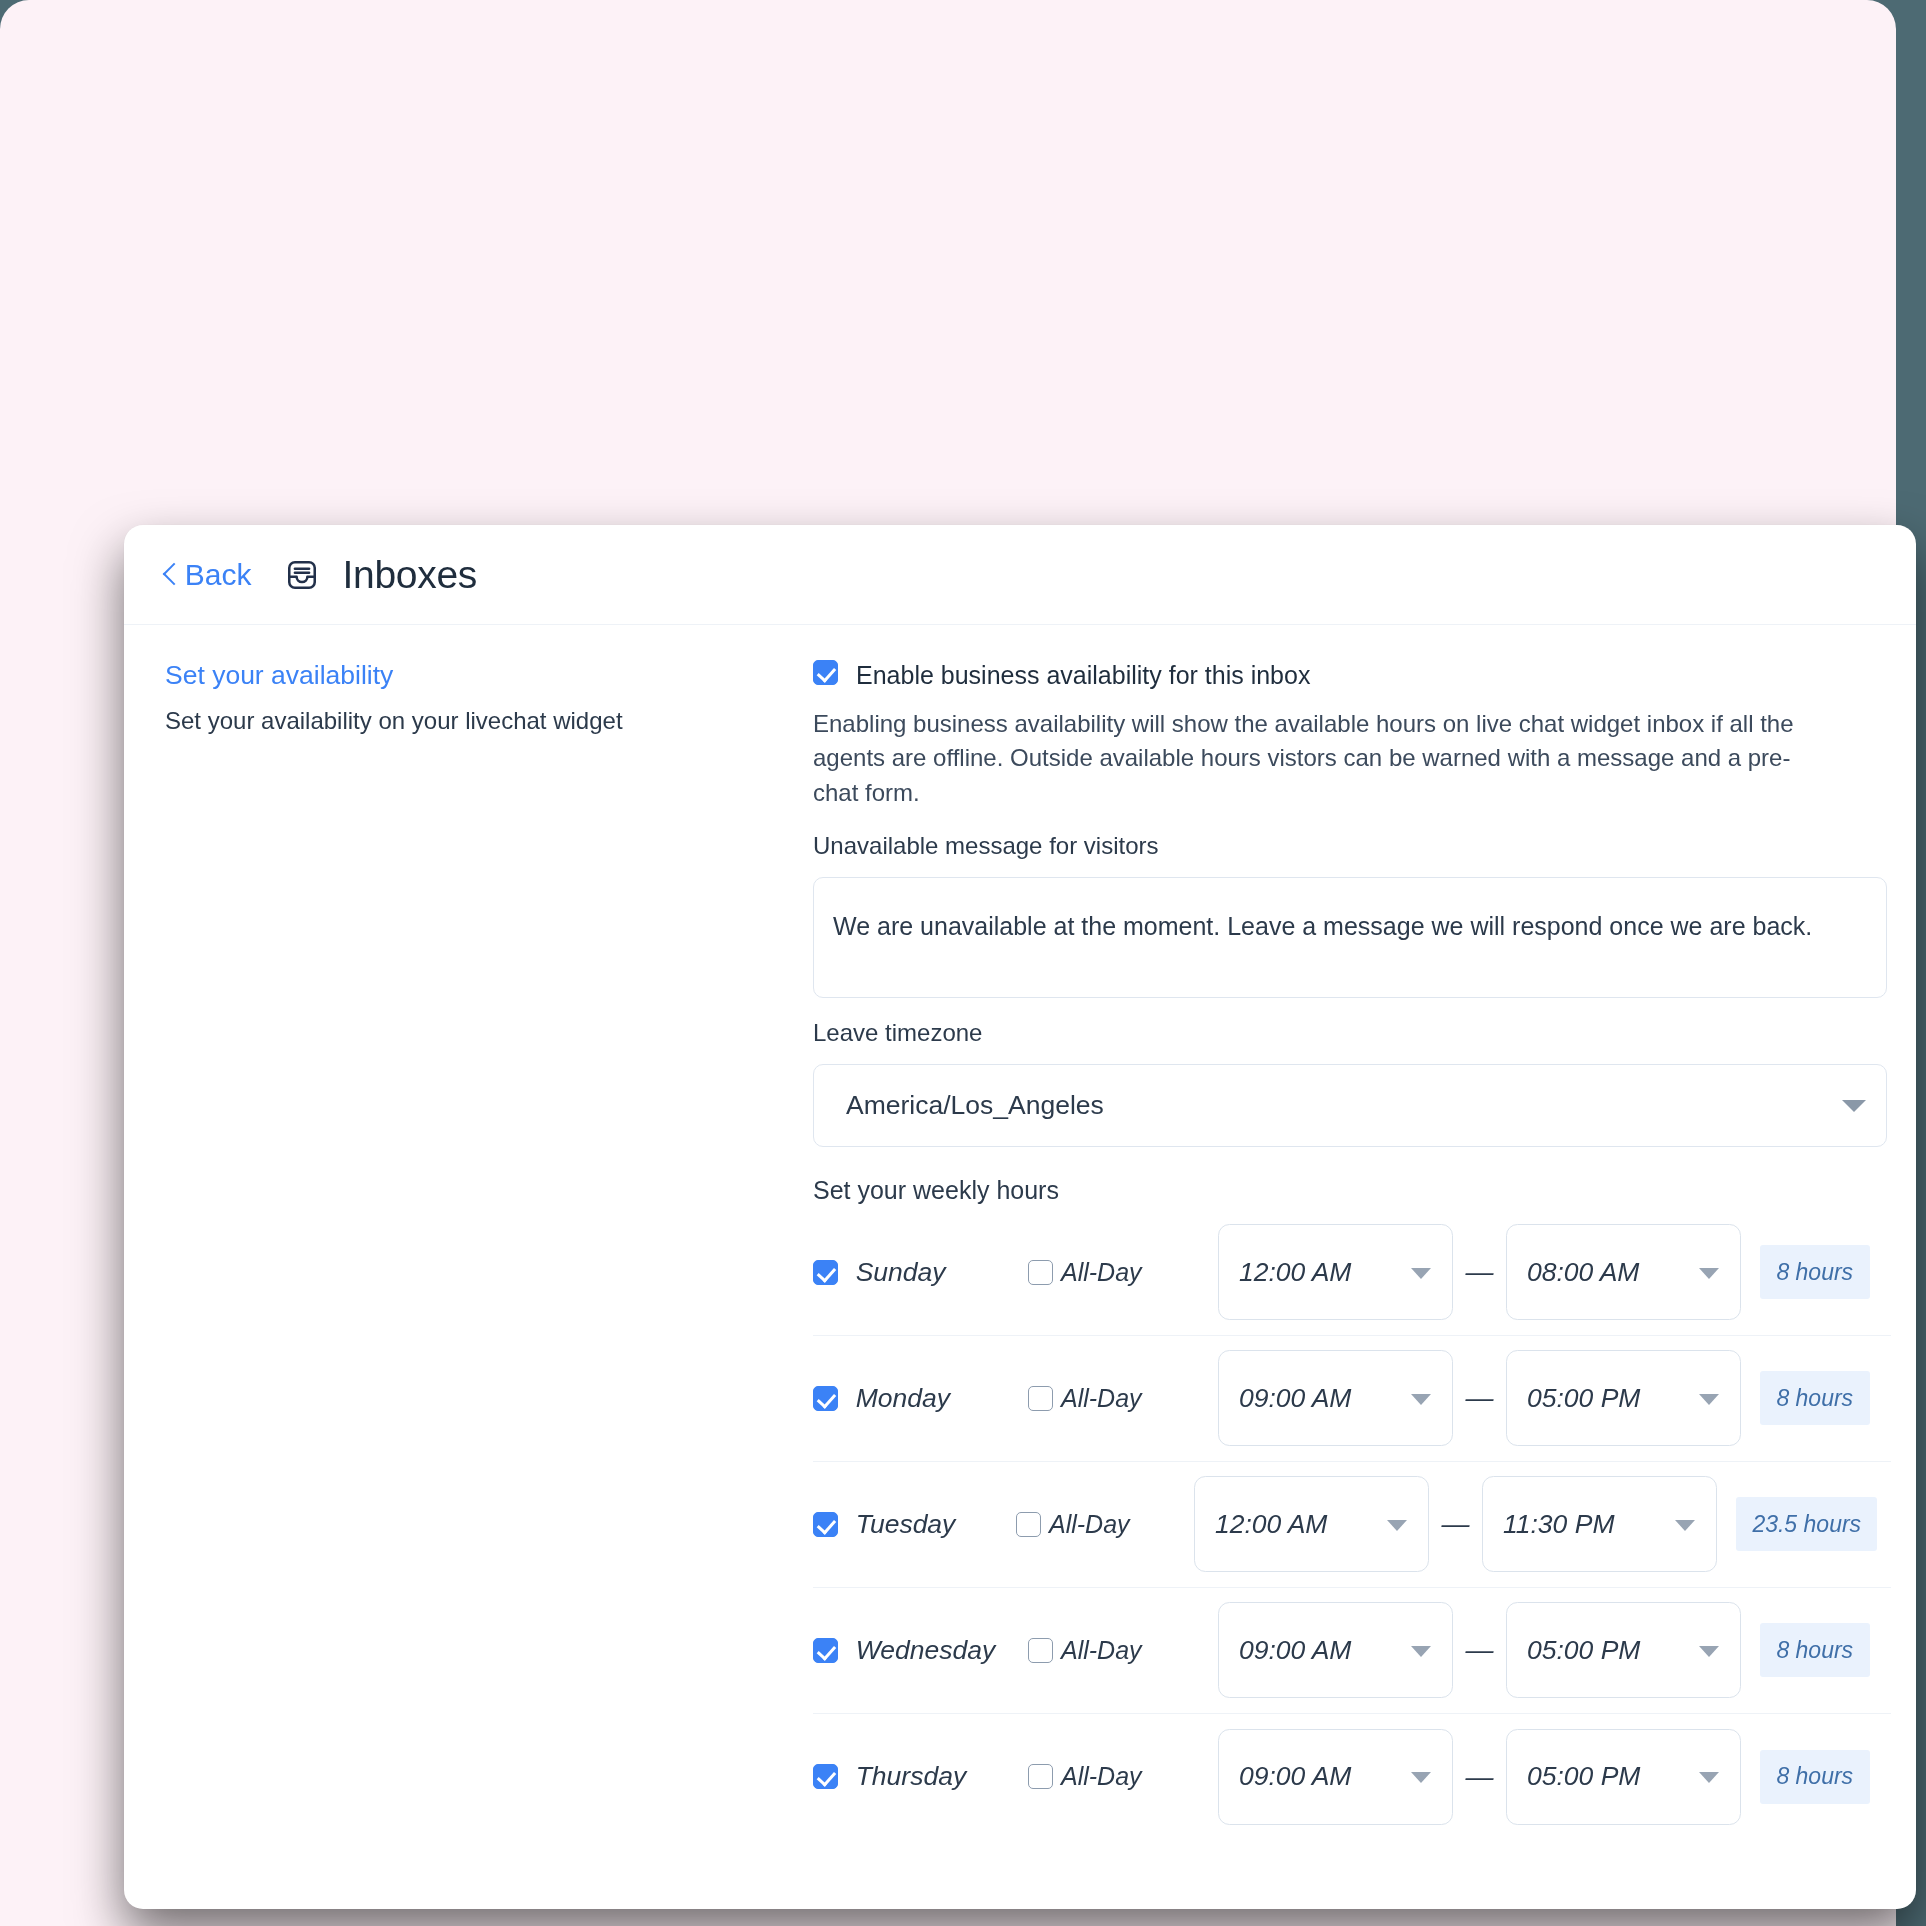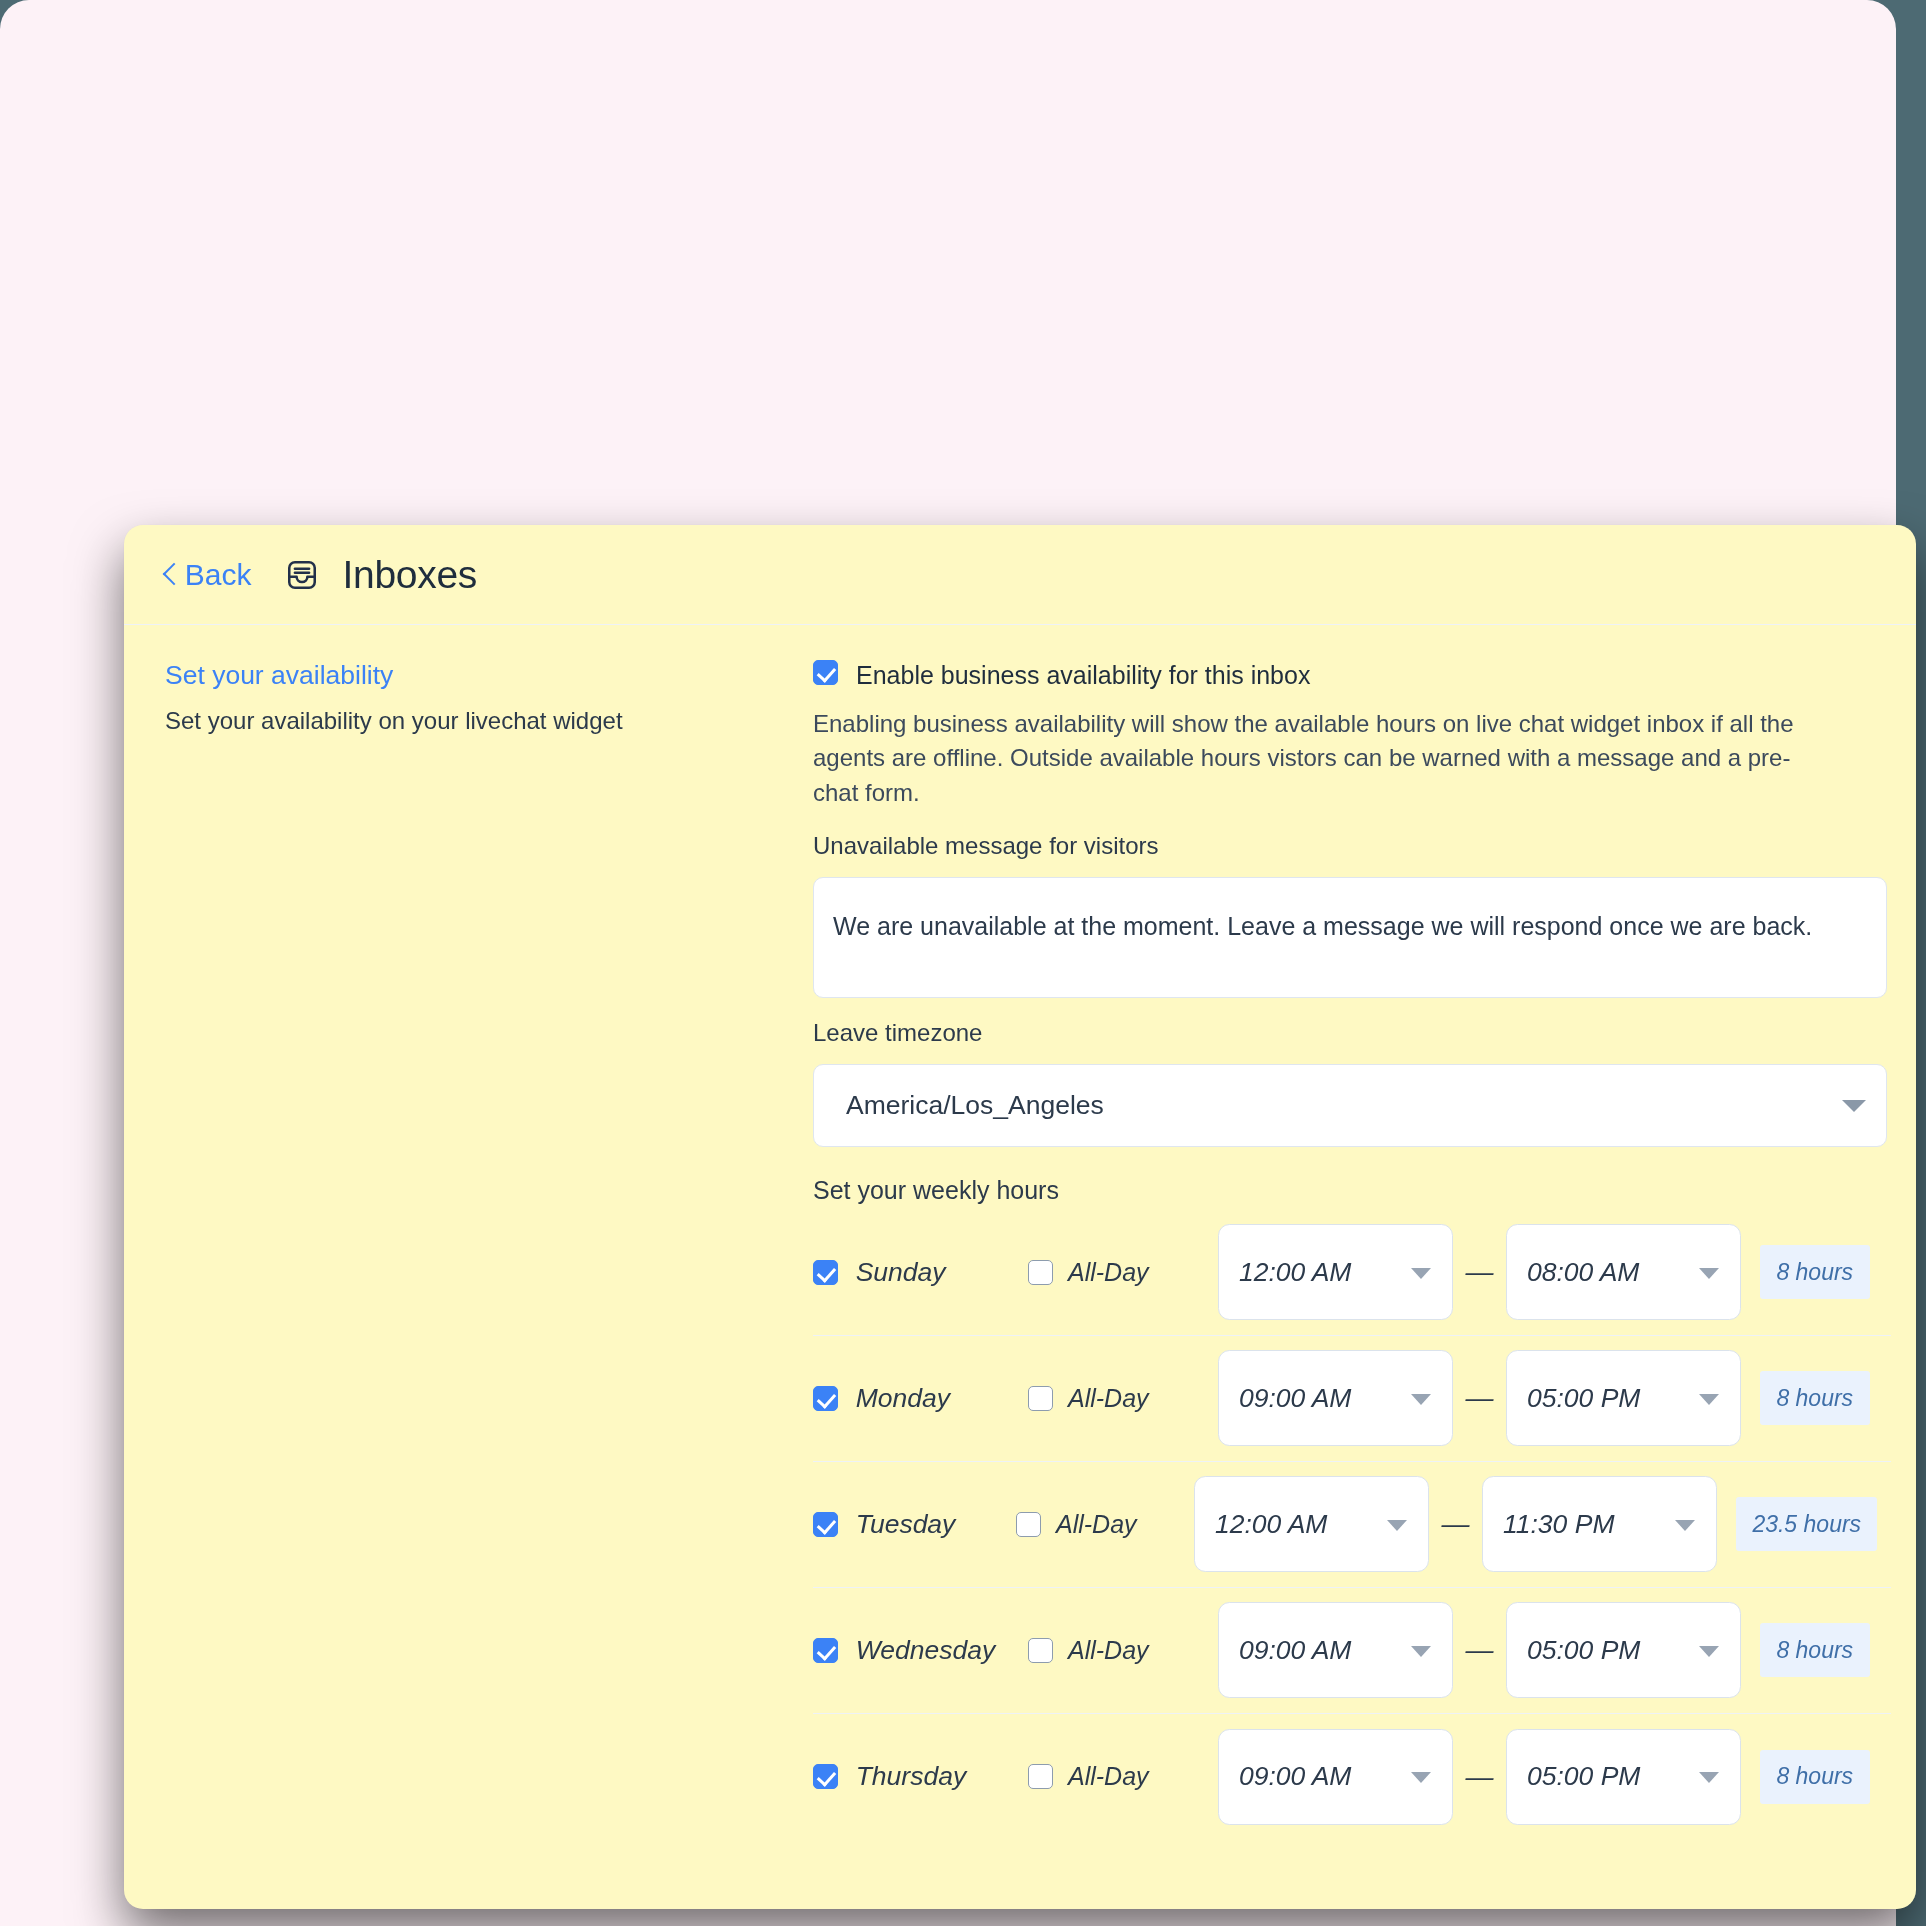--- a/index.html
+++ b/index.html
@@ -26,21 +26,21 @@
     border-radius: 29px 29px 0 0;
   }
 
   
   .app-card {
     position: absolute;
     left: 124px;
     top: 525px;
     width: 1792px;          
     height: 1384px;
-    background: #fef9c3;
+    background: #ffffff;
     border-radius: 19px;
     box-shadow: 0 25px 51px rgba(0,0,0,0.55), 0 0 0 0.6px rgba(0,0,0,0.02);
     overflow: hidden;
   }
 
   
   .app-header {
     position: relative;
     height: 100px;
     border-bottom: 1.3px solid #eef2f7;
@@ -229,21 +229,21 @@
   }
   .day-name {
     font-size: 26.5px;
     color: #2c3a4b;
     white-space: nowrap;
   }
 
   .allday-cell {
     display: flex;
     align-items: center;
-    gap: 15px;
+    gap: 8px;
     width: 190px;
     flex: none;
   }
   .allday-label {
     font-size: 25px;
     color: #2c3a4b;
     white-space: nowrap;
   }
 
   

